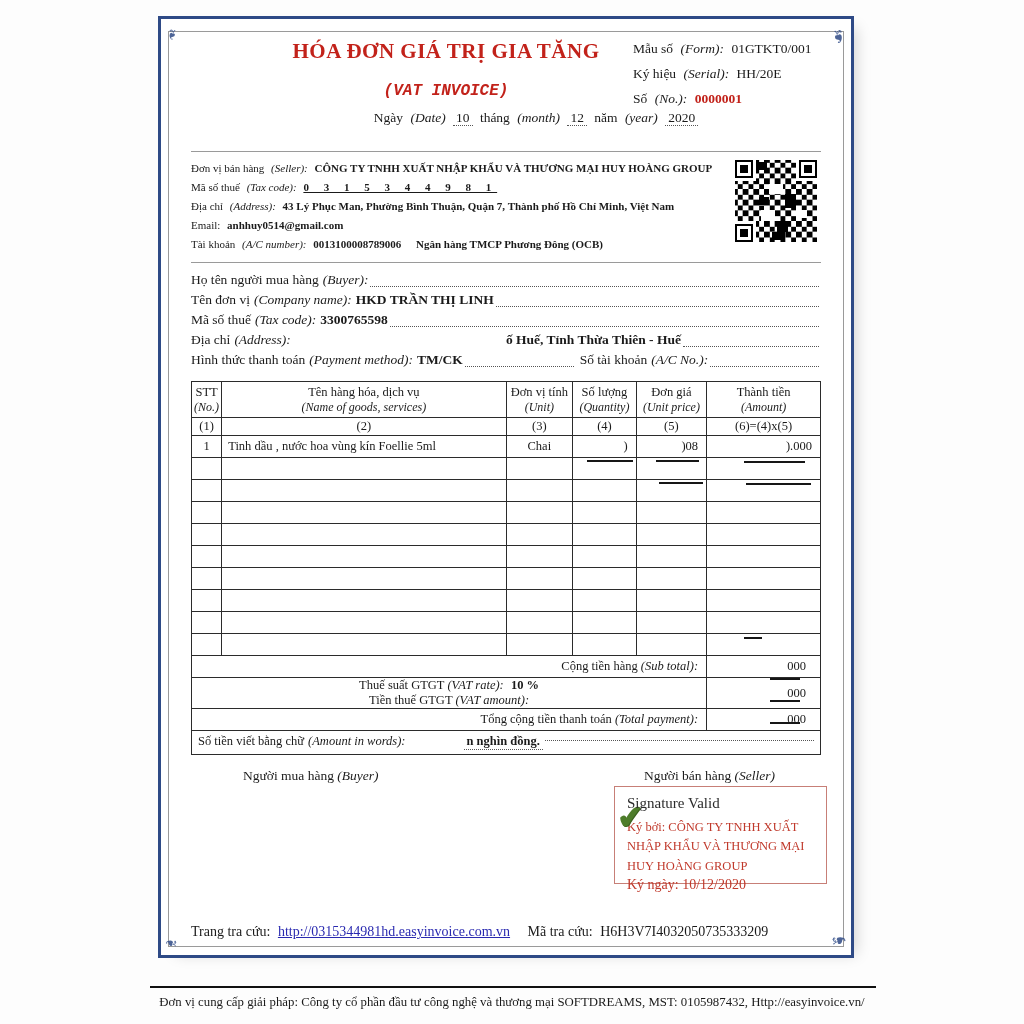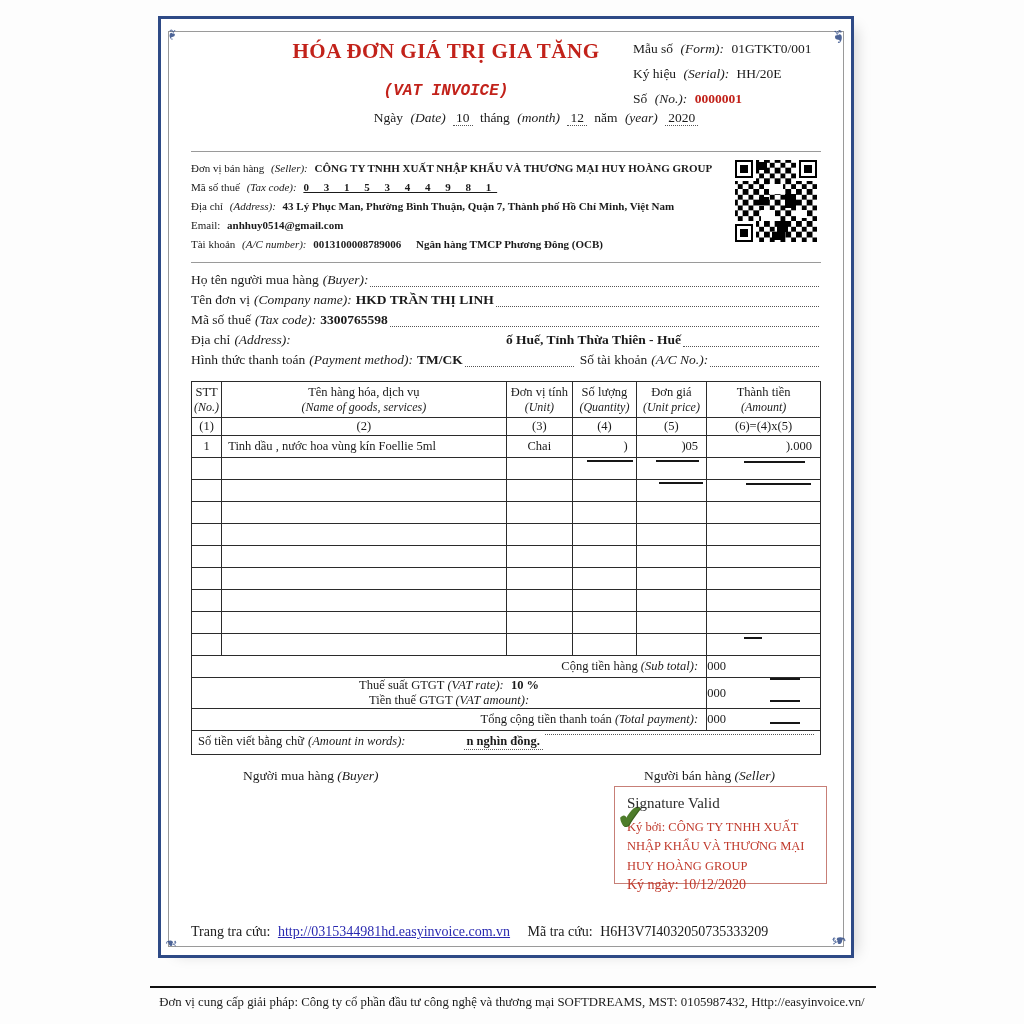--- a/index.html
+++ b/index.html
@@ -54,24 +54,24 @@
   th { font-weight:normal; height:36px; padding:1px 2px; }
   th .vn { display:block; }
   th .en { display:block; font-size:12px; }
   .subhead td { height:18px; }
   .r-data td { height:22px; }
   .r-empty td { height:22px; }
   .cell-name { text-align:left !important; padding-left:6px; }
   .cell-r { text-align:right !important; padding-right:8px; }
   .sumrow td { height:22px; }
   .sum-label { text-align:right !important; padding-right:8px; }
-  .sum-val { text-align:left; padding-right:14px; }
+  .sum-val { text-align:right; padding-right:14px; }
   .vatflex { display:flex; justify-content:space-between; padding:0 8px;flex-direction:column; }
   .words td { height:24px; text-align:left !important; }
-  .wordsflex { display:flex; align-items:flex-start; padding:0 4px 2px 6px; white-space:nowrap; }
+  .wordsflex { display:flex; align-items:center; padding:0 4px 2px 6px; white-space:nowrap; }
 
   .erasure { position:absolute; height:0; border-bottom:2.5px solid #161616; }
 
   
   .sig { position:relative; height:122px; margin-top:13px; font-size:13.5px; }
   .sig-labels { display:flex; justify-content:space-between; padding:0 46px 0 52px; }
   .sigbox { position:absolute; right:-6px; top:18px; width:213px; height:98px;
     border:1.5px solid #c77f77; padding:8px 10px 6px 12px; }
   .sigcheck { position:absolute; left:2px; top:14px; font-size:32px; font-weight:bold; color:#4e7d2b;
     text-shadow:1px 1px 0 #3c6420; transform:rotate(-4deg); line-height:1; }
@@ -311,21 +311,21 @@
         <td>(3)</td>
         <td>(4)</td>
         <td>(5)</td>
         <td>(6)=(4)x(5)</td>
       </tr>
       <tr class="r-data">
         <td>1</td>
         <td class="cell-name">Tinh dầu , nước hoa vùng kín Foellie 5ml</td>
         <td>Chai</td>
         <td class="cell-r">)</td>
-        <td class="cell-r">)05</td>
+        <td class="cell-r">)08</td>
         <td class="cell-r">).000</td>
       </tr>
       <tr class="r-empty">
             <td></td>
             <td></td>
             <td></td>
             <td></td>
             <td></td>
             <td></td>
           </tr>

